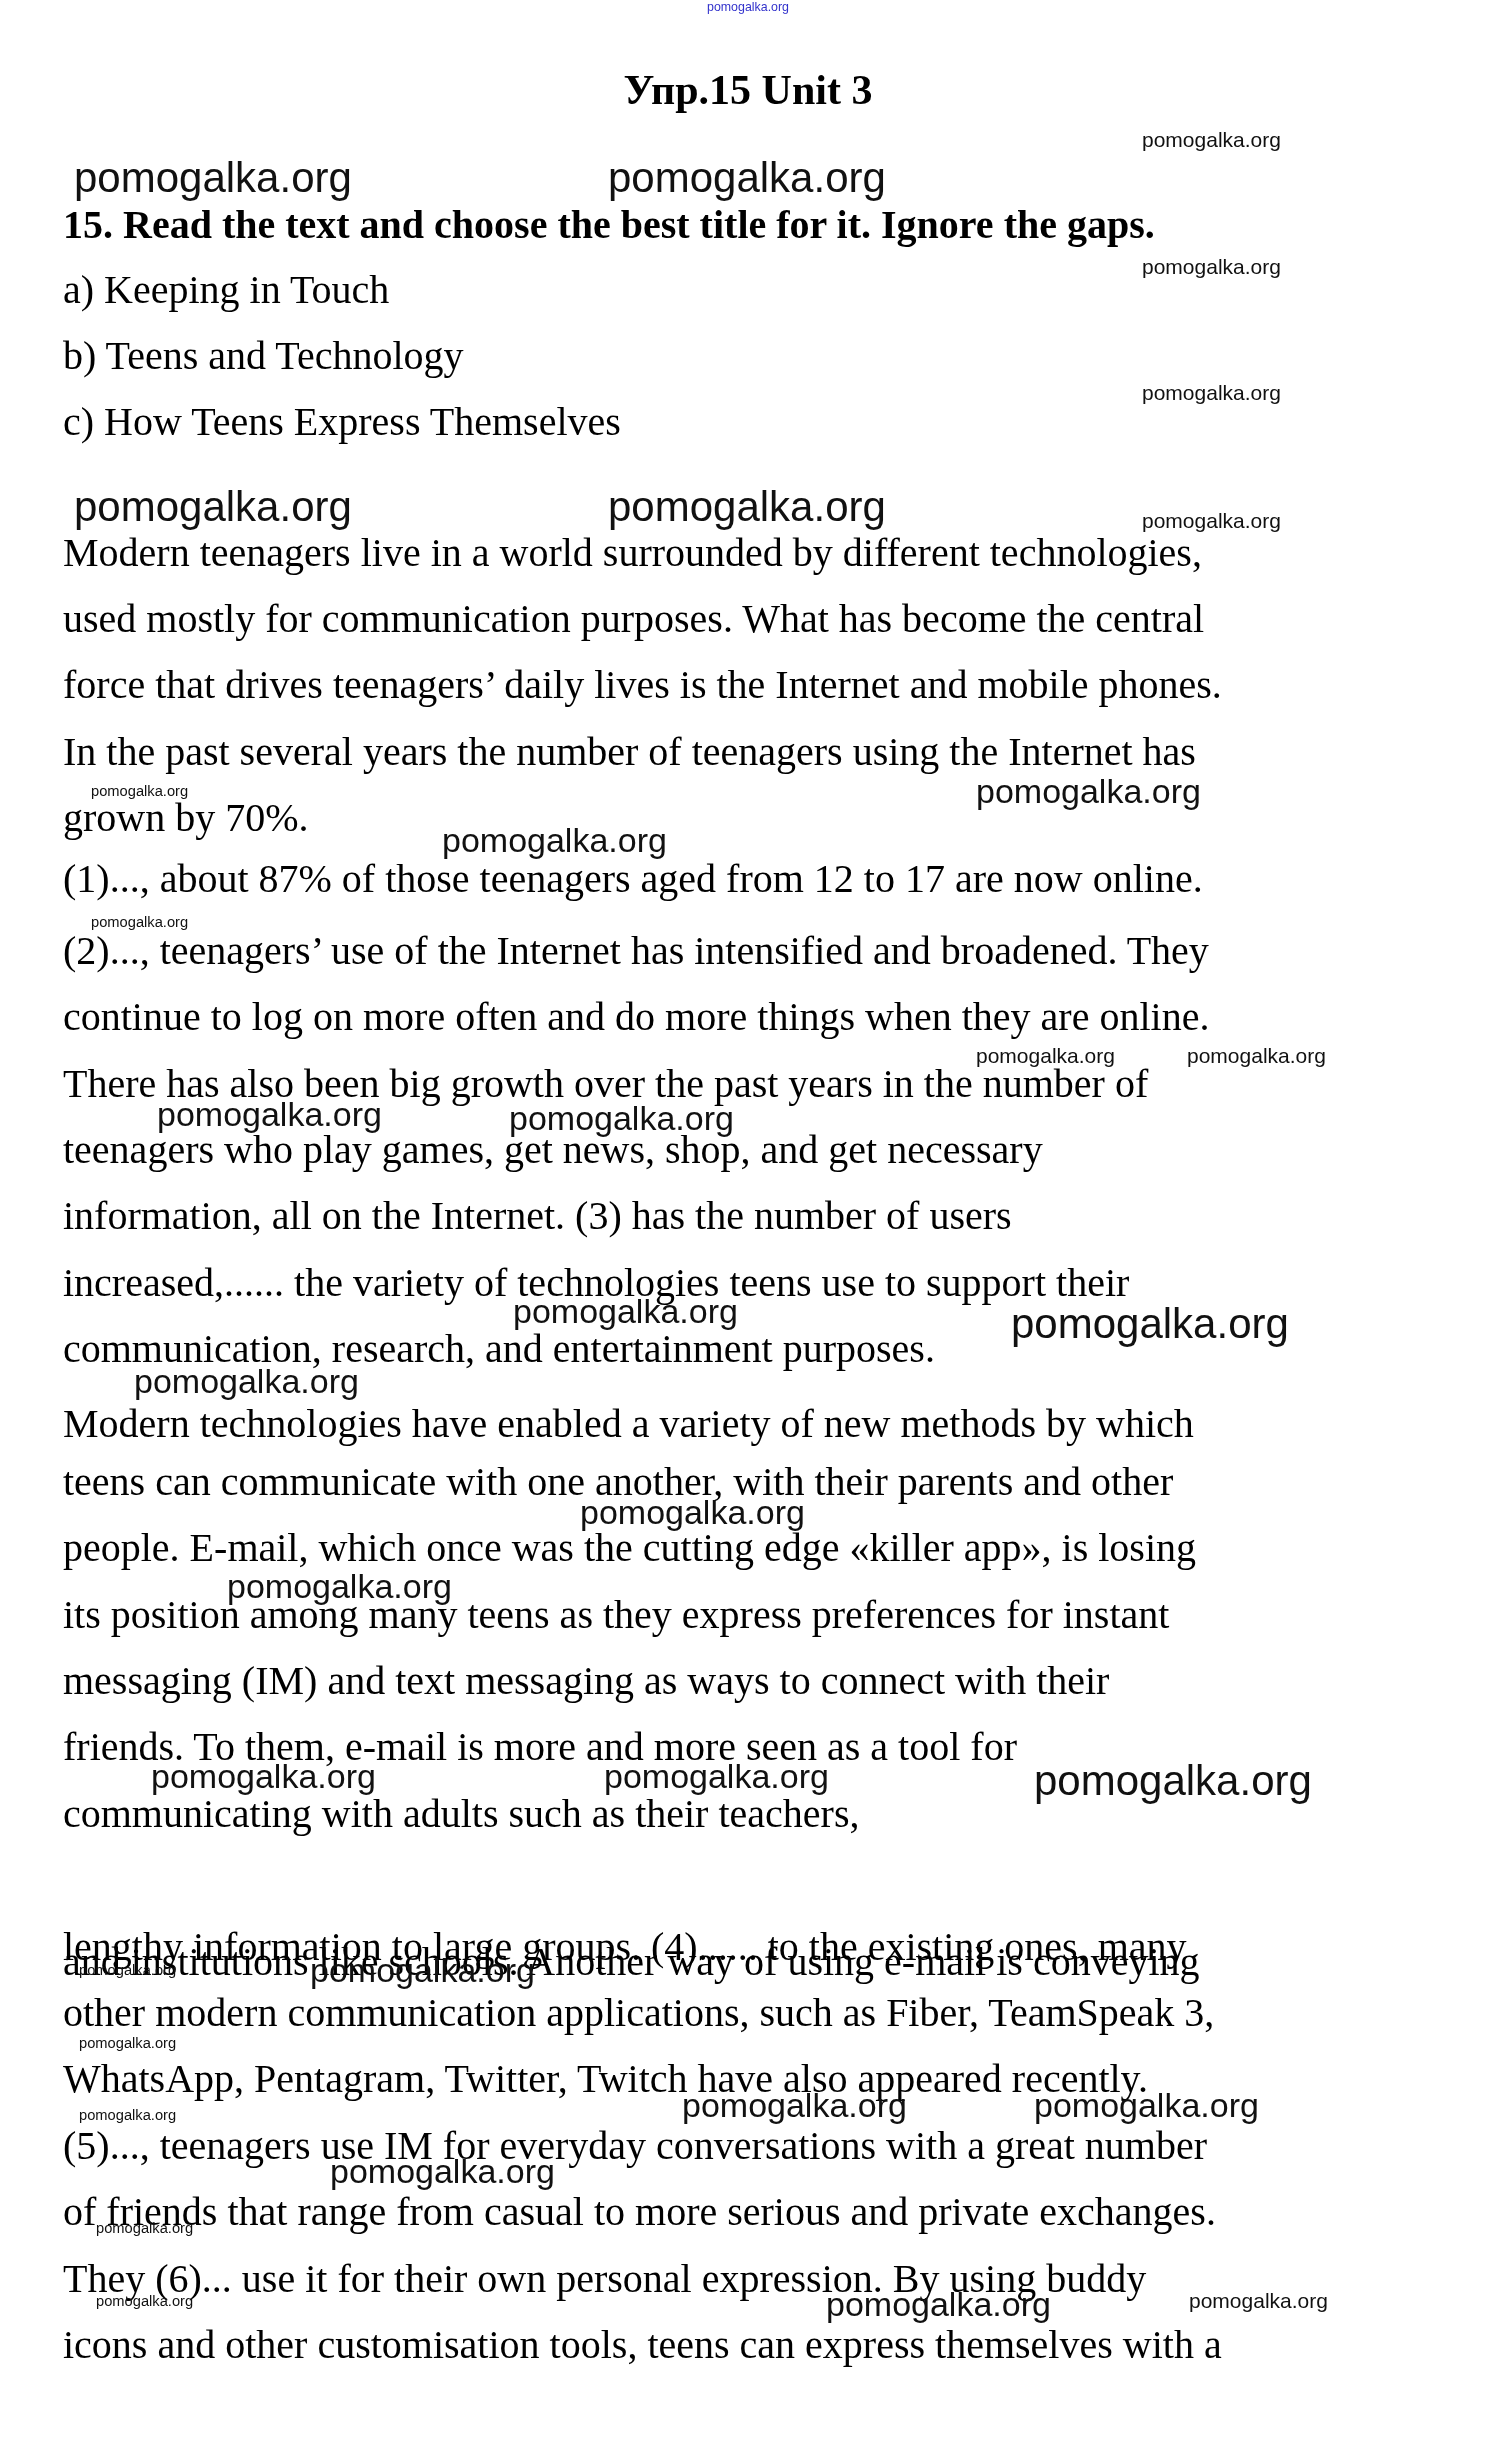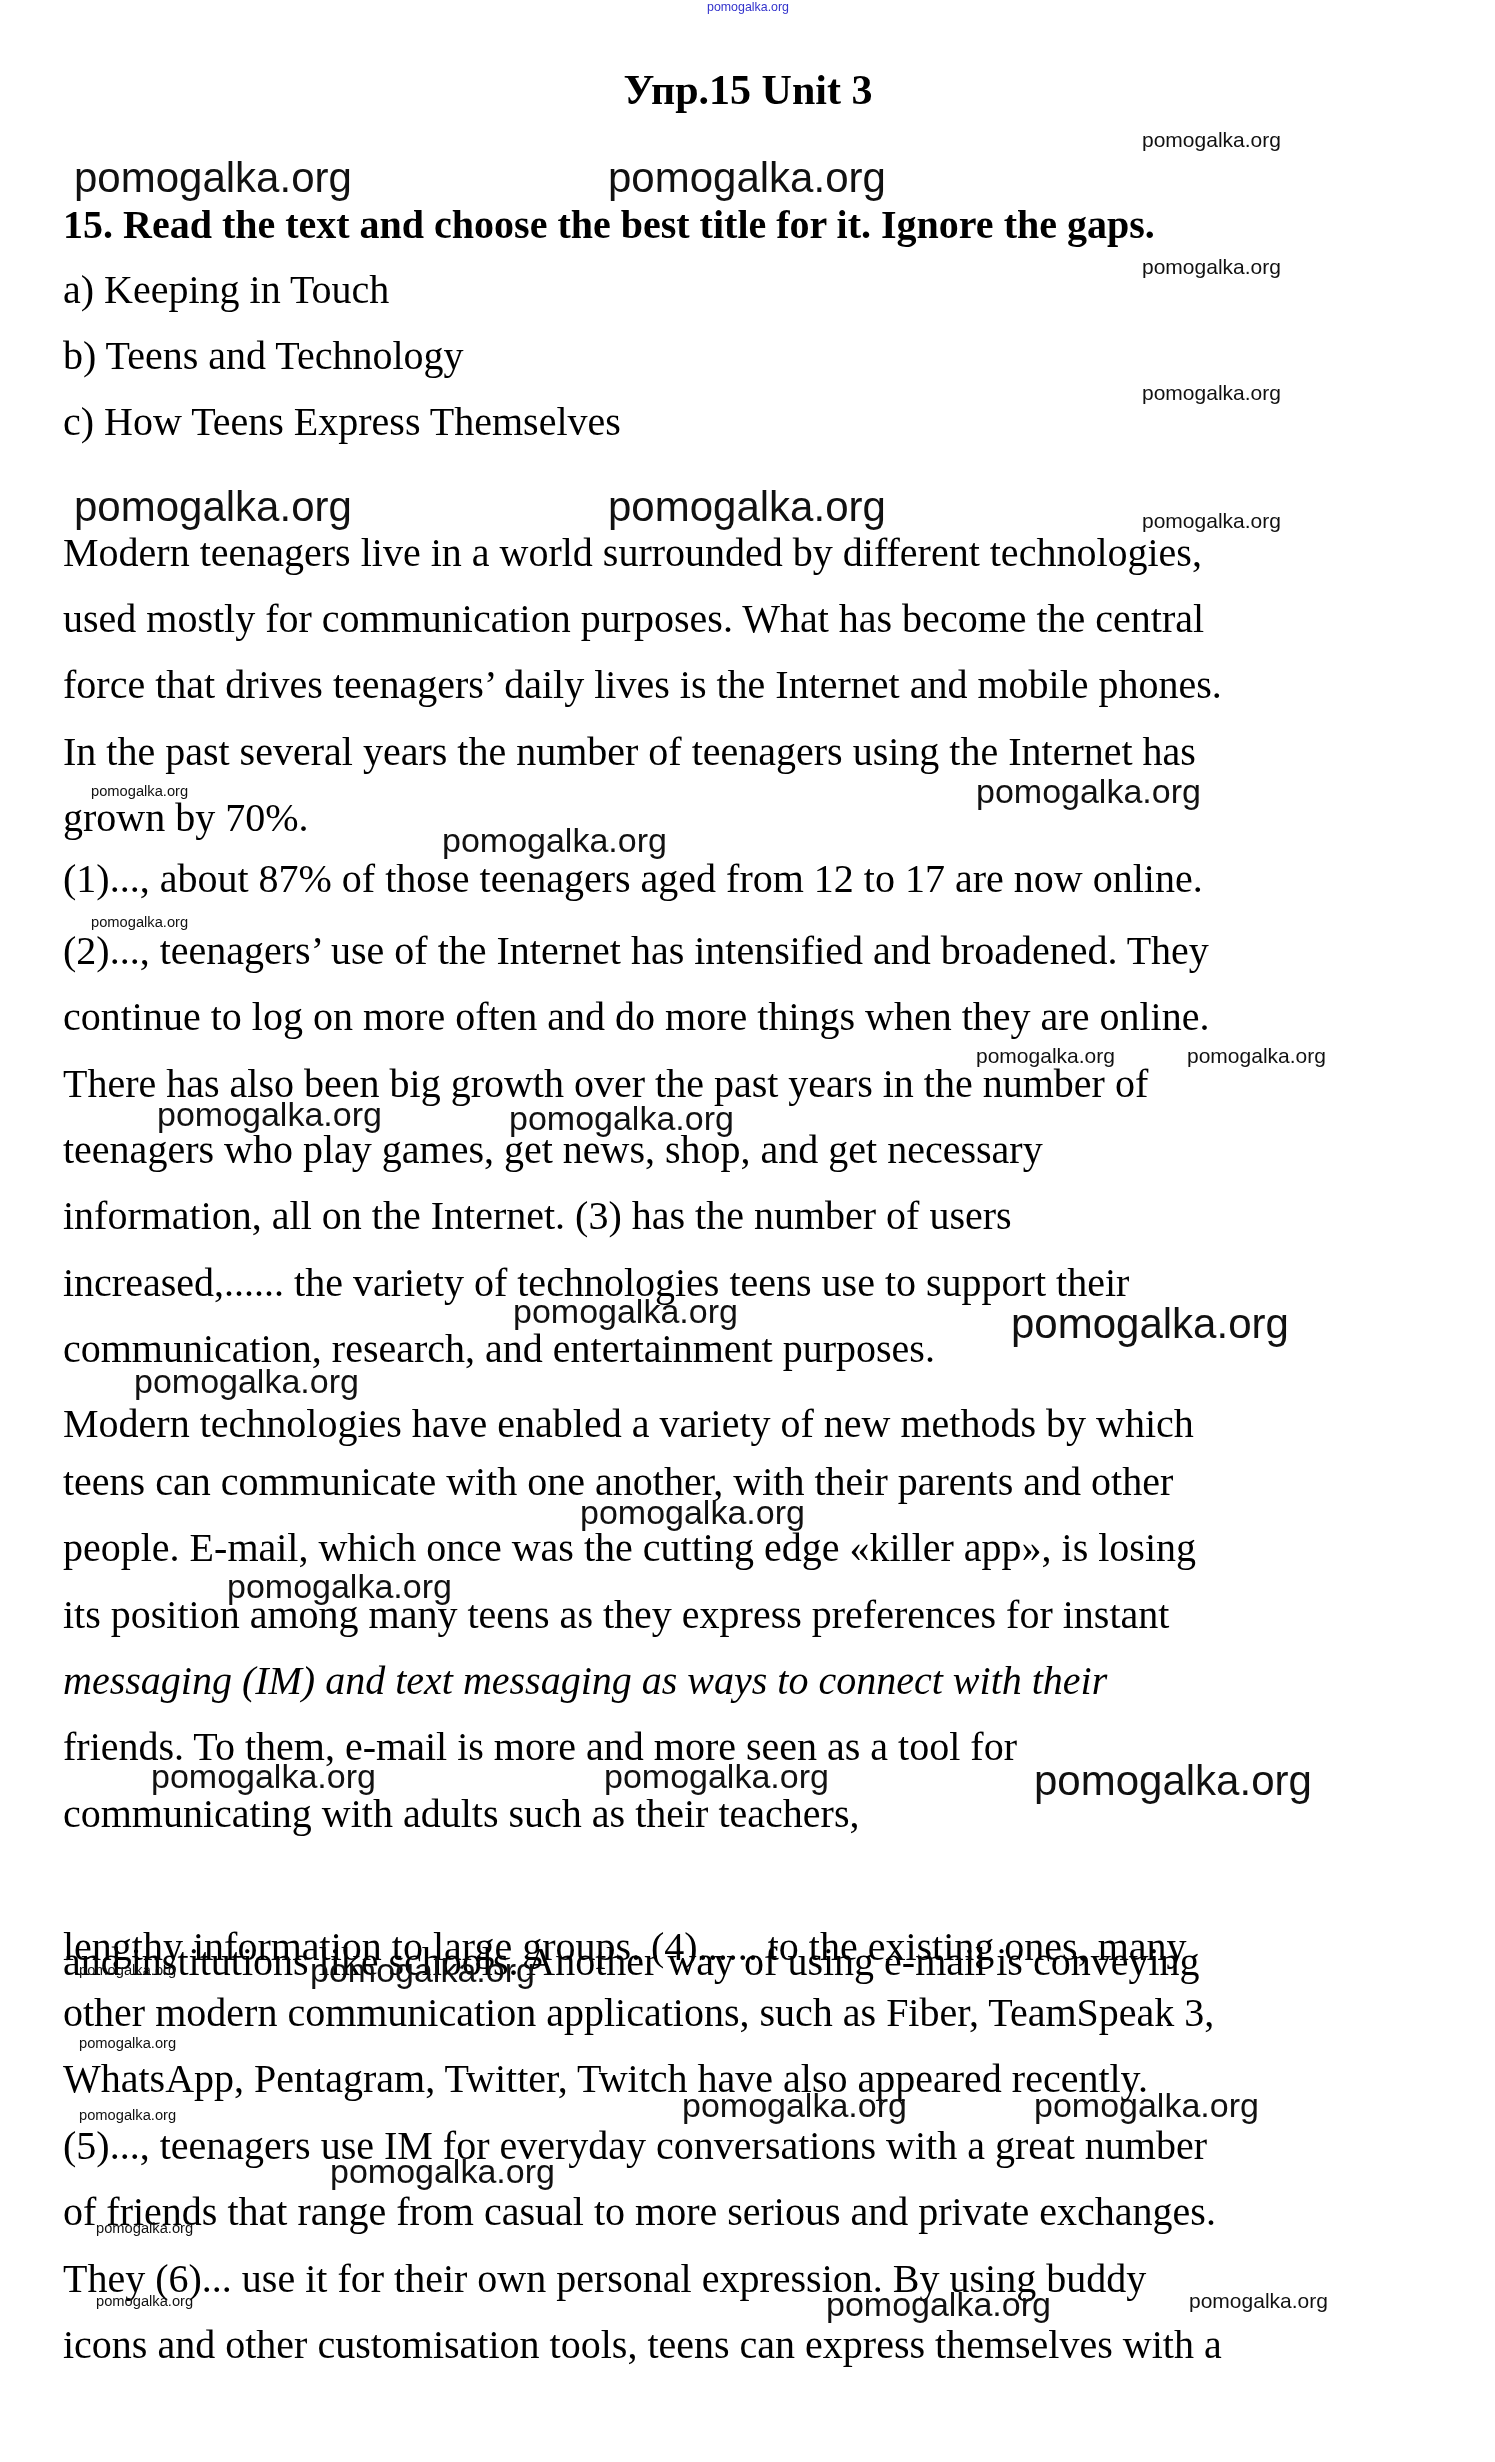--- a/index.html
+++ b/index.html
@@ -51,21 +51,21 @@
     <div class="abs line" style="top:994px;">continue to log on more often and do more things when they are online.</div>
     <div class="abs line" style="top:1061px;">There has also been big growth over the past years in the number of</div>
     <div class="abs line" style="top:1127px;">teenagers who play games, get news, shop, and get necessary</div>
     <div class="abs line" style="top:1193px;">information, all on the Internet. (3) has the number of users</div>
     <div class="abs line" style="top:1260px;">increased,...... the variety of technologies teens use to support their</div>
     <div class="abs line" style="top:1326px;">communication, research, and entertainment purposes.</div>
     <div class="abs line" style="top:1401px;">Modern technologies have enabled a variety of new methods by which</div>
     <div class="abs line" style="top:1459px;">teens can communicate with one another, with their parents and other</div>
     <div class="abs line" style="top:1525px;">people. E-mail, which once was the cutting edge «killer app», is losing</div>
     <div class="abs line" style="top:1592px;">its position among many teens as they express preferences for instant</div>
-    <div class="abs line" style="top:1658px;font-style:italic;">messaging (IM) and text messaging as ways to connect with their</div>
+    <div class="abs line" style="top:1658px;">messaging (IM) and text messaging as ways to connect with their</div>
     <div class="abs line" style="top:1724px;">friends. To them, e-mail is more and more seen as a tool for</div>
     <div class="abs line" style="top:1791px;">communicating with adults such as their teachers,</div>
     <div class="abs line" style="top:1939px;">and institutions like schools. Another way of using e-mail is conveying</div>
     <div class="abs line" style="top:1924px;">lengthy information to large groups. (4)...... to the existing ones, many</div>
     <div class="abs line" style="top:1990px;">other modern communication applications, such as Fiber, TeamSpeak 3,</div>
     <div class="abs line" style="top:2056px;">WhatsApp, Pentagram, Twitter, Twitch have also appeared recently.</div>
     <div class="abs line" style="top:2123px;">(5)..., teenagers use IM for everyday conversations with a great number</div>
     <div class="abs line" style="top:2189px;">of friends that range from casual to more serious and private exchanges.</div>
     <div class="abs line" style="top:2256px;">They (6)... use it for their own personal expression. By using buddy</div>
     <div class="abs line" style="top:2322px;">icons and other customisation tools, teens can express themselves with a</div>

